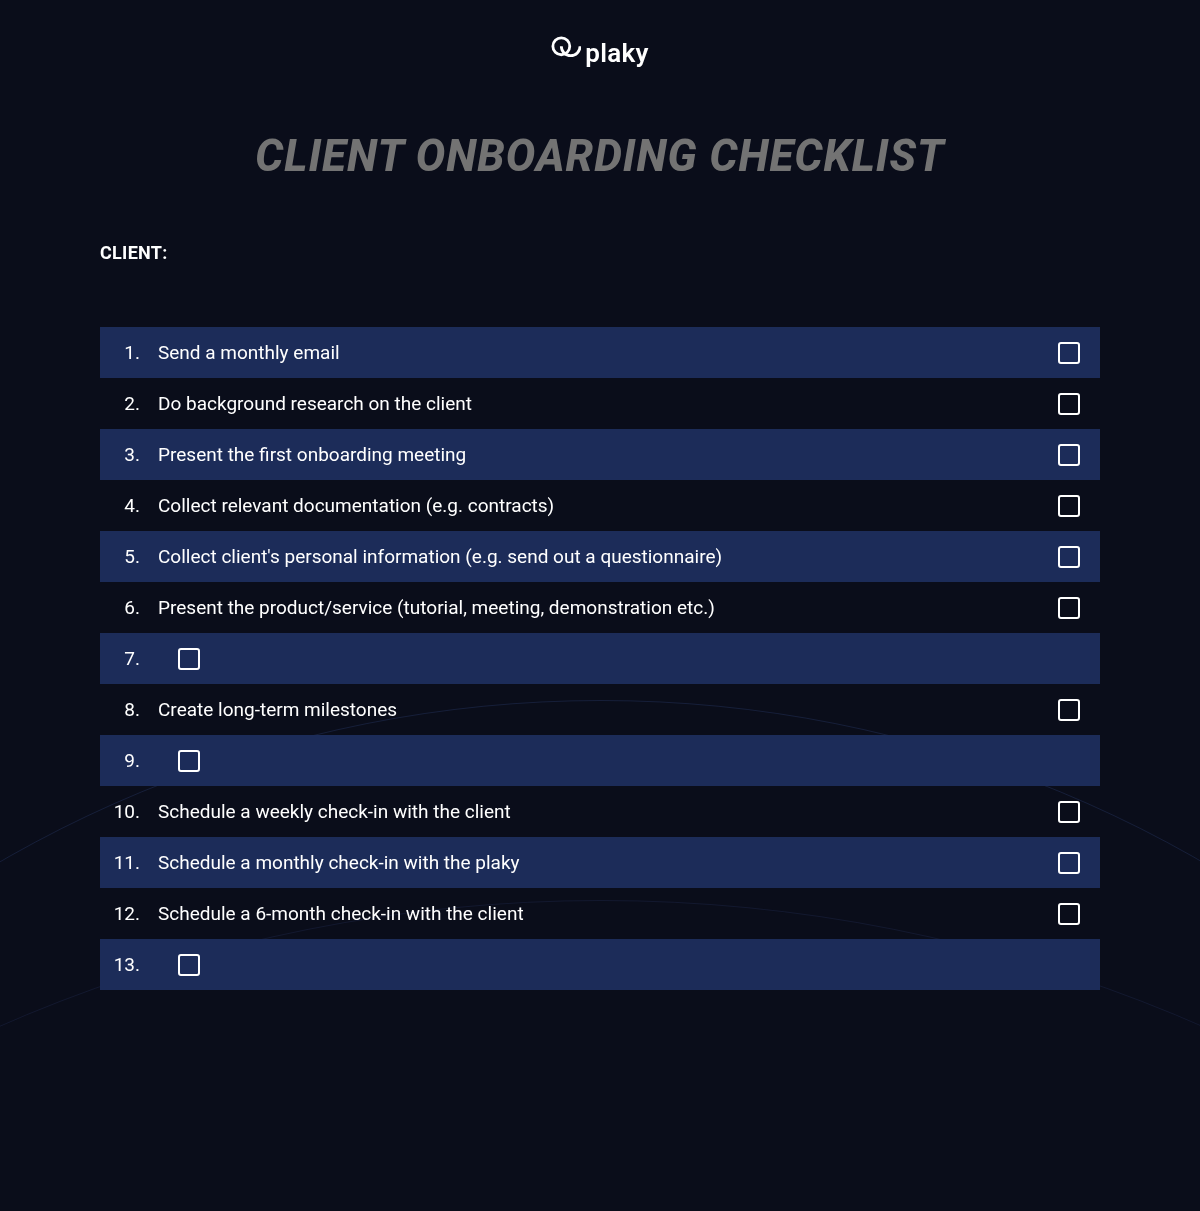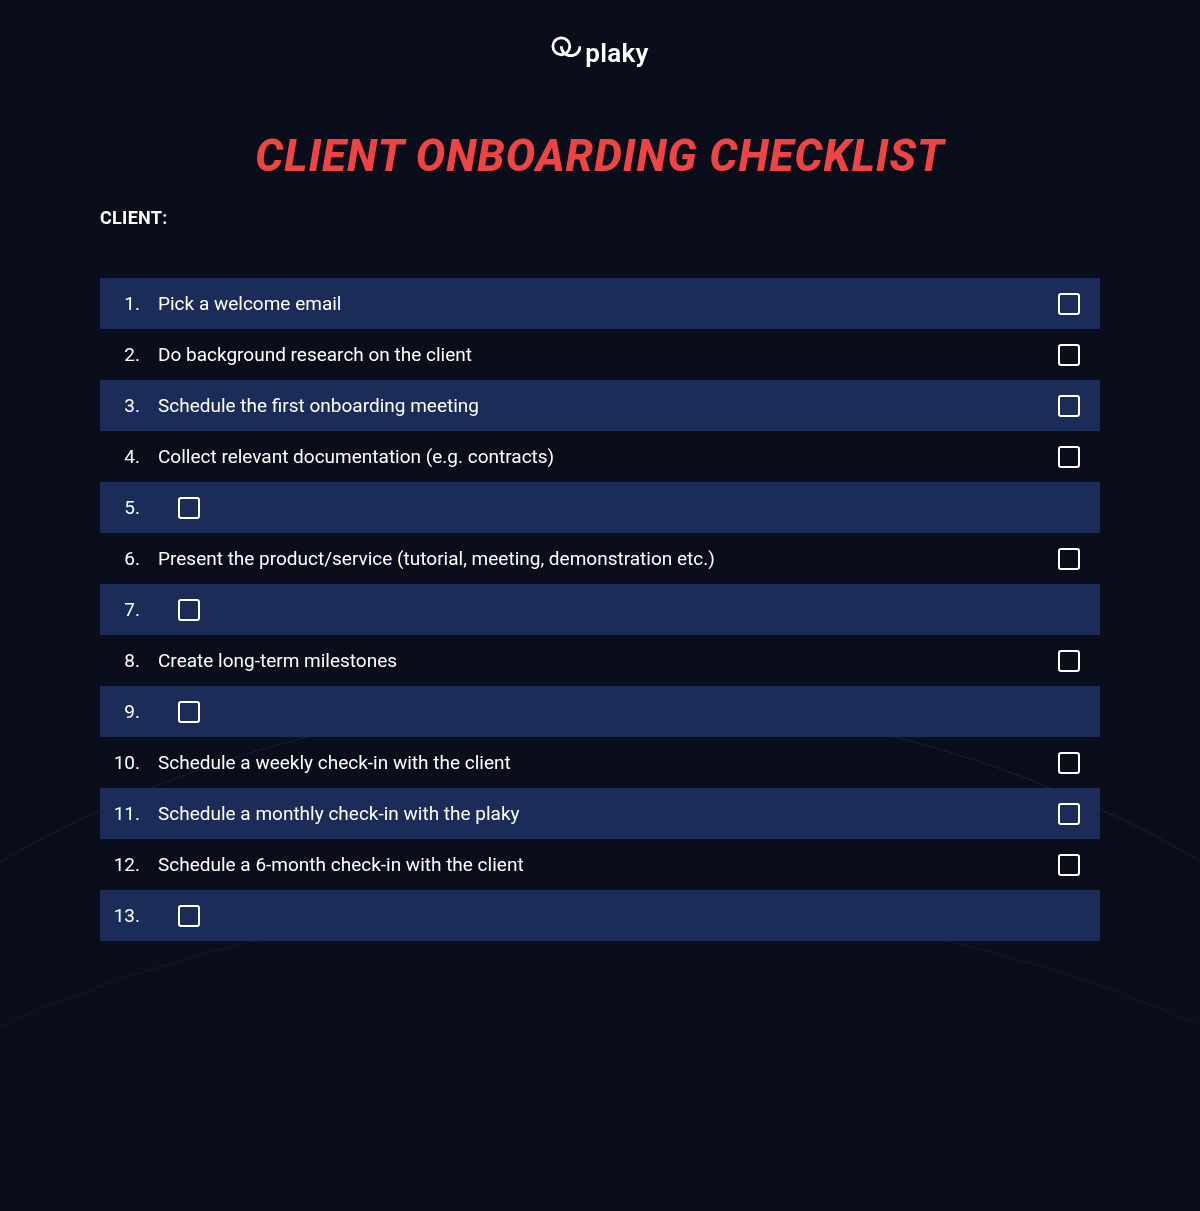--- a/index.html
+++ b/index.html
@@ -48,34 +48,34 @@
     }
     .brand svg { width: 30px; height: 30px; }
     .brand-name {
       font-size: 26px;
       font-weight: 600;
       letter-spacing: 0.3px;
       color: #fff;
     }
     h1.title {
       text-align: center;
-      color: #ef4444;
+      color: #737373;
       font-size: 44px;
       font-weight: 800;
       font-style: italic;
       letter-spacing: 1px;
-      margin-bottom: 25px;
+      margin-bottom: 60px;
     }
     .meta-row {
       font-size: 18px;
       font-weight: 700;
       letter-spacing: 0.3px;
       margin-bottom: 18px;
     }
-    .meta { margin-bottom: 50px; }
+    .meta { margin-bottom: 64px; }
     .checklist { width: 100%; }
     .row {
       display: flex;
       align-items: center;
       padding: 14px 20px 14px 12px;
       font-size: 19px;
       font-weight: 400;
     }
     .row.shaded { background: #1c2c59; }
     .num {
@@ -112,40 +112,41 @@
 
   <h1 class="title">CLIENT ONBOARDING CHECKLIST</h1>
 
   <div class="meta">
     <div class="meta-row">CLIENT:</div>
   </div>
 
   <div class="checklist">
     <div class="row shaded">
       <span class="num">1.</span>
-      <span class="task">Pick a welcome email</span>
+      <span class="task">Send a monthly email</span>
       <span class="cb"></span>
     </div>
     <div class="row">
       <span class="num">2.</span>
       <span class="task">Do background research on the client</span>
       <span class="cb"></span>
     </div>
     <div class="row shaded">
       <span class="num">3.</span>
-      <span class="task">Schedule the first onboarding meeting</span>
+      <span class="task">Present the first onboarding meeting</span>
       <span class="cb"></span>
     </div>
     <div class="row">
       <span class="num">4.</span>
       <span class="task">Collect relevant documentation (e.g. contracts)</span>
       <span class="cb"></span>
     </div>
     <div class="row shaded">
       <span class="num">5.</span>
+      <span class="task">Collect client's personal information (e.g. send out a questionnaire)</span>
       <span class="cb"></span>
     </div>
     <div class="row">
       <span class="num">6.</span>
       <span class="task">Present the product/service (tutorial, meeting, demonstration etc.)</span>
       <span class="cb"></span>
     </div>
     <div class="row shaded">
       <span class="num">7.</span>
       <span class="cb"></span>

